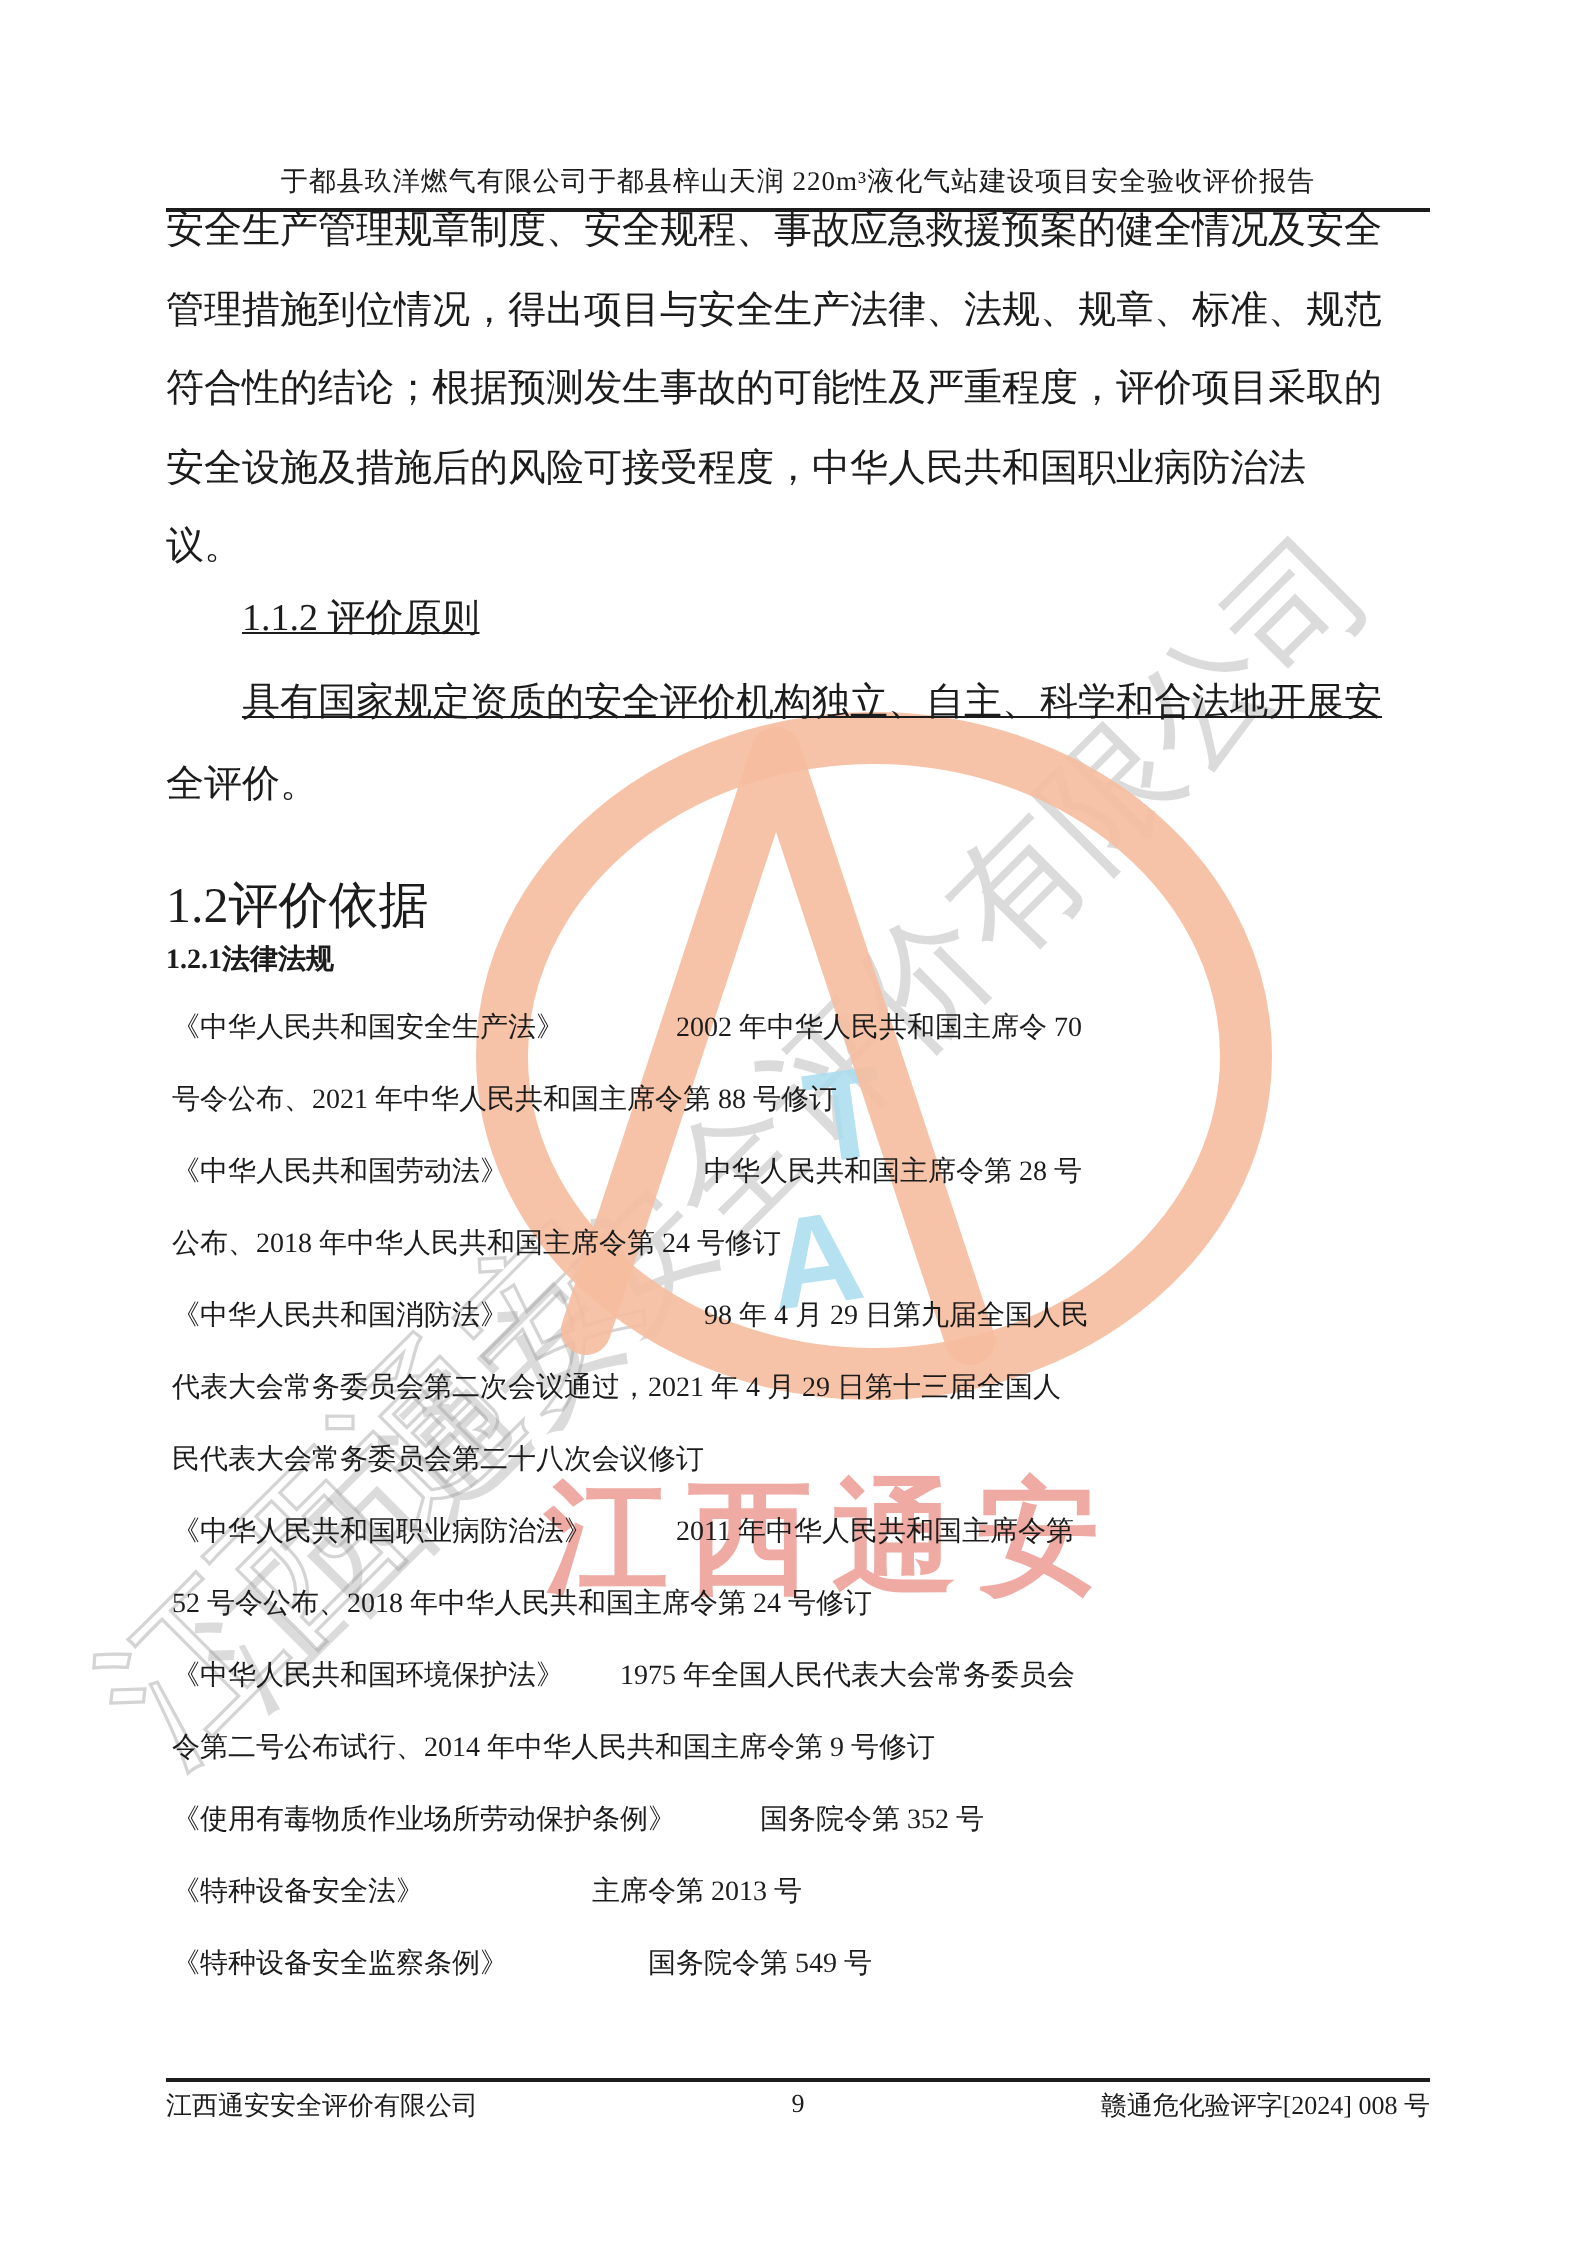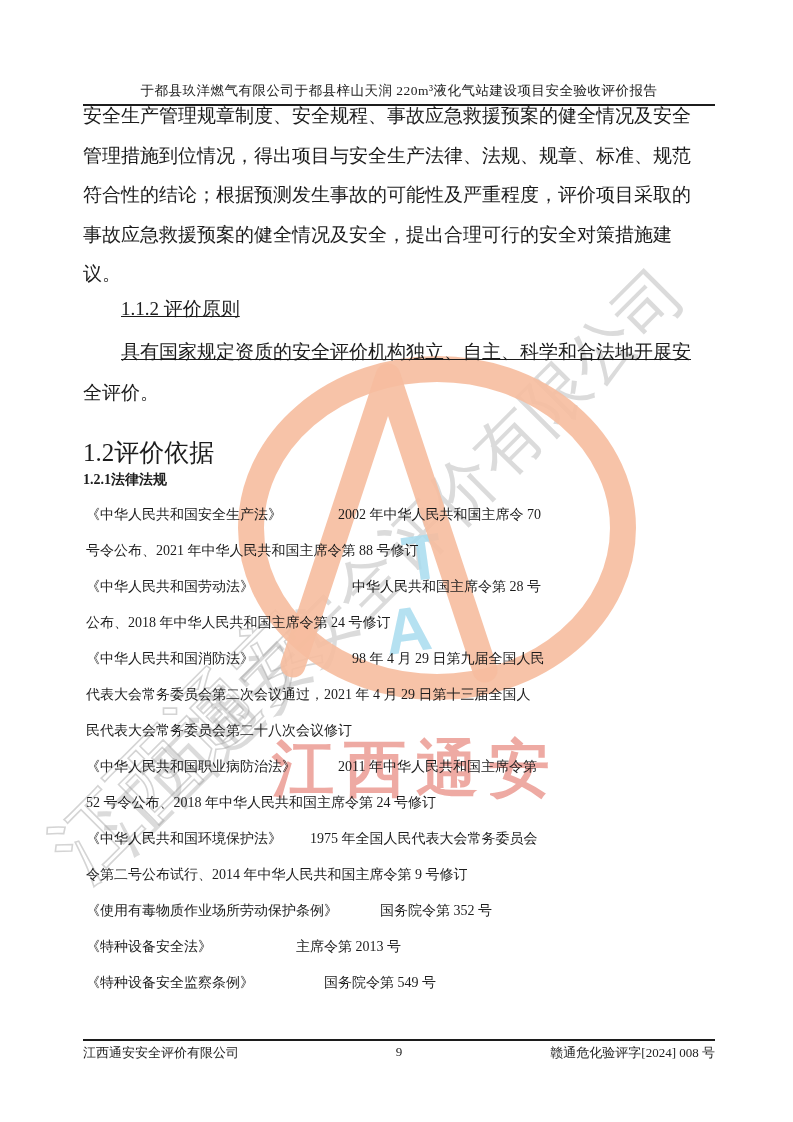--- a/index.html
+++ b/index.html
@@ -54,21 +54,21 @@
   <div class="content">
 
     <div class="abs hdr">
       <div class="t">于都县玖洋燃气有限公司于都县梓山天润 220m³液化气站建设项目安全验收评价报告</div>
     </div>
 
     <div class="abs para1">
       <div class="line">安全生产管理规章制度、安全规程、事故应急救援预案的健全情况及安全</div>
       <div class="line">管理措施到位情况，得出项目与安全生产法律、法规、规章、标准、规范</div>
       <div class="line">符合性的结论；根据预测发生事故的可能性及严重程度，评价项目采取的</div>
-      <div class="line">事故应急救援预案的健全情况及安全，提出合理可行的安全对策措施建</div>
+      <div class="line">安全设施及措施后的风险可接受程度，中华人民共和国职业病防治法</div>
       <div class="line">议。</div>
     </div>
 
     <div class="abs h112">1.1.2 评价原则</div>
 
     <div class="abs para2">
       <div class="line indent">具有国家规定资质的安全评价机构独立、自主、科学和合法地开展安</div>
       <div class="line">全评价。</div>
     </div>
 

